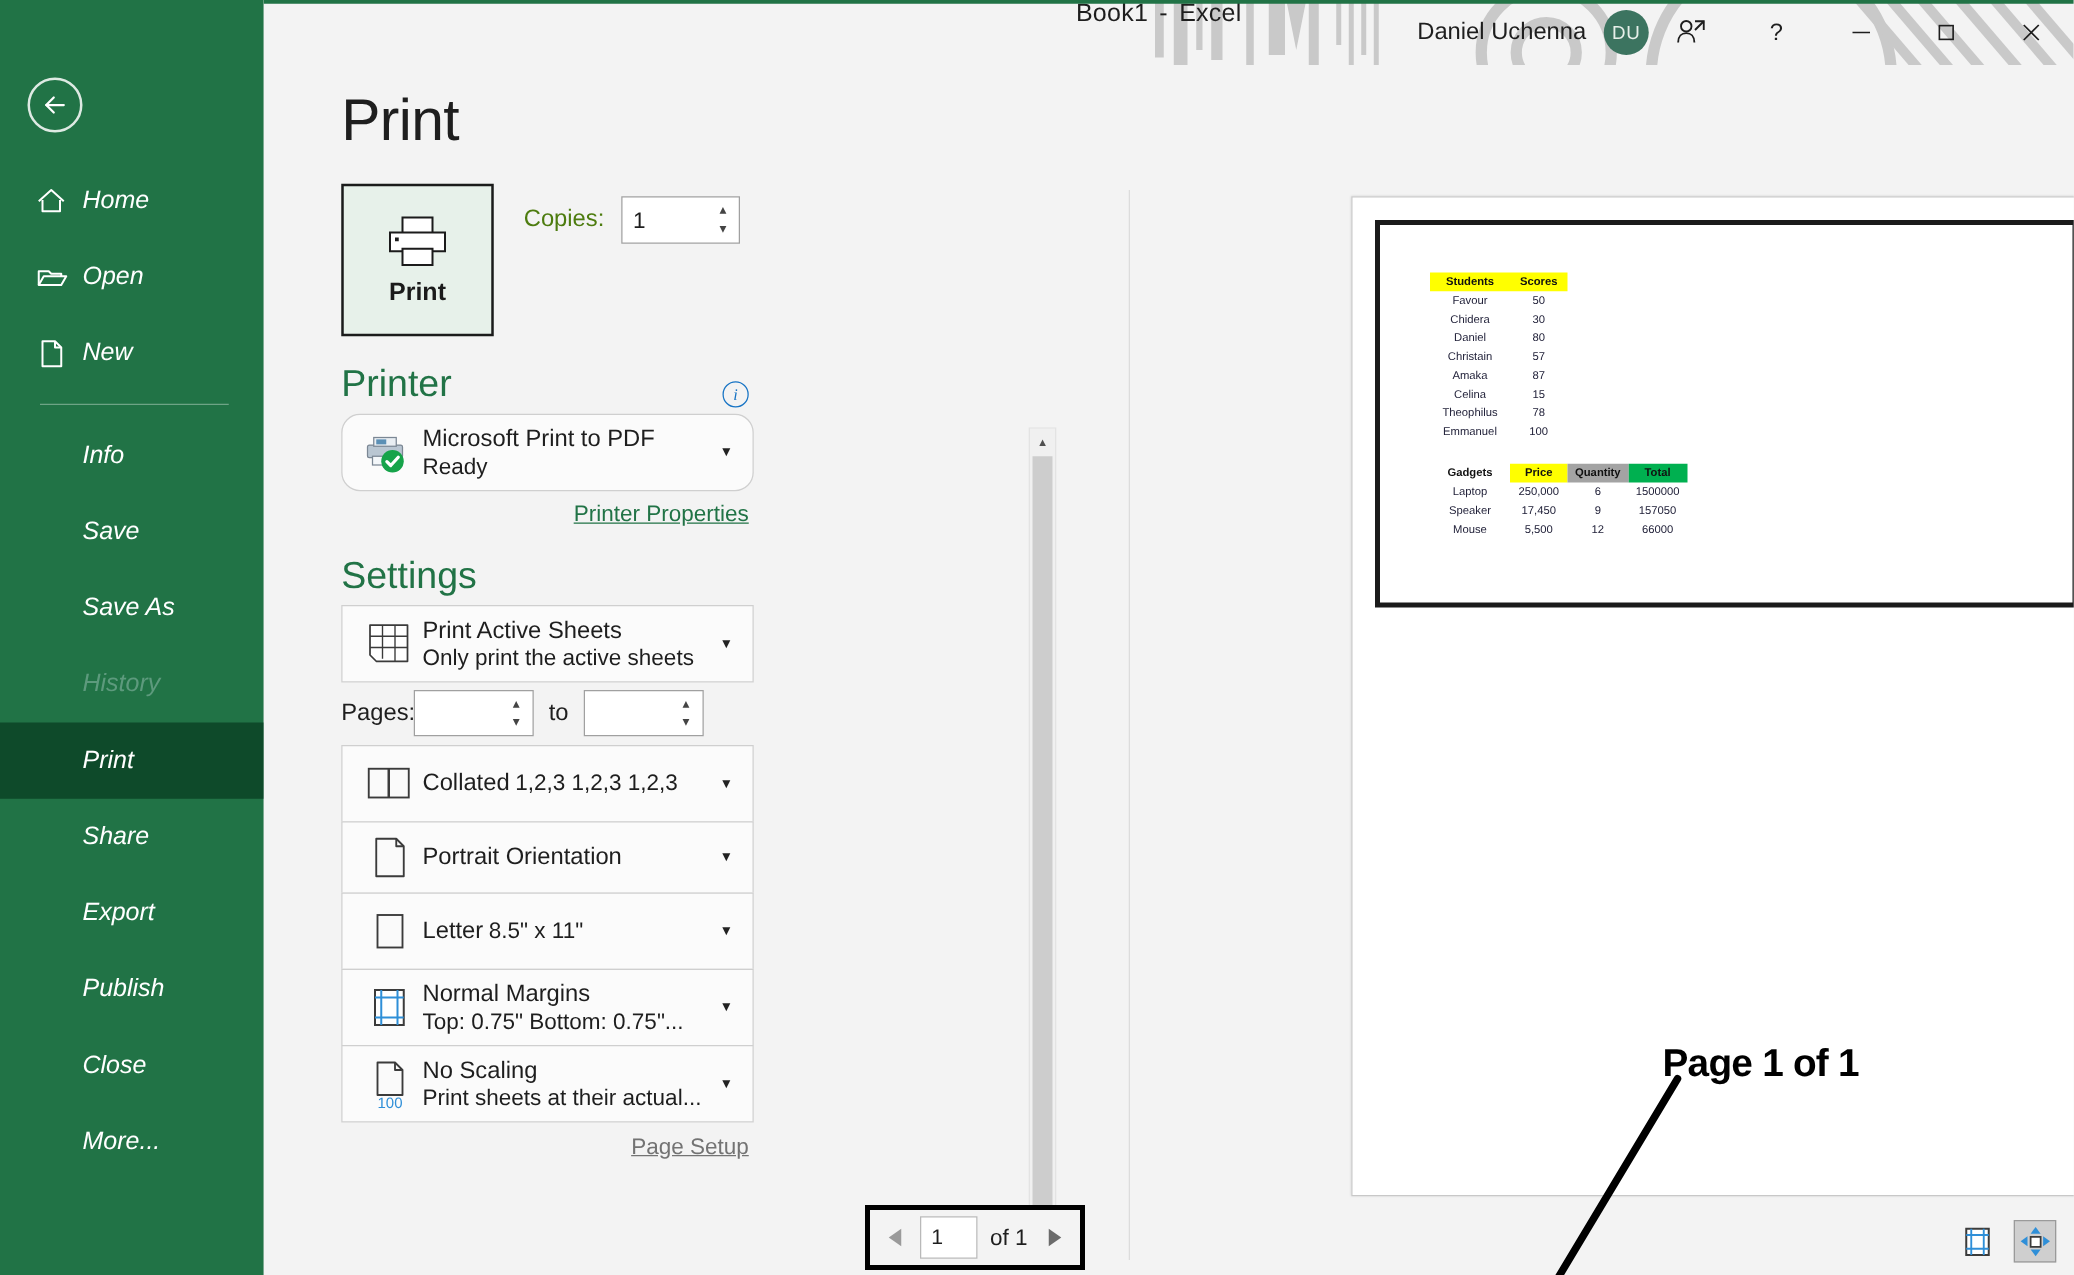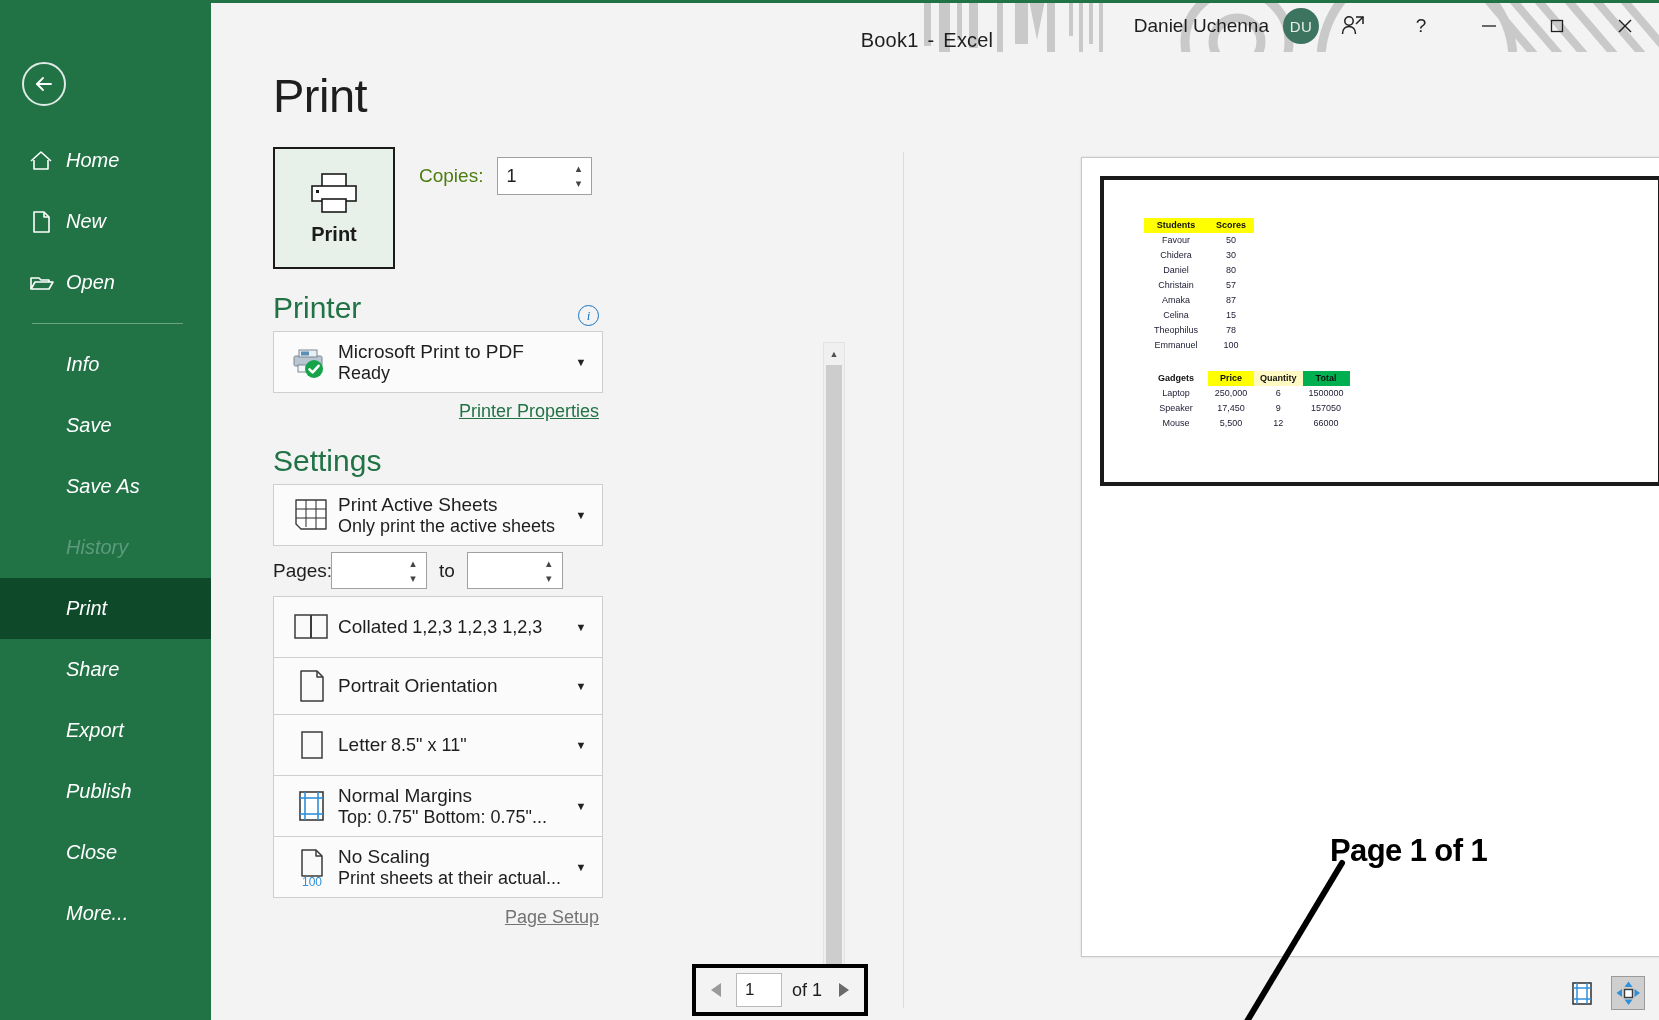--- a/index.html
+++ b/index.html
@@ -17,21 +17,21 @@
     background: #f3f3f3;
     display: flex; align-items: center;
     overflow: hidden;
   }
   .titlebar-deco {
     position: absolute; top: 0; right: 0; width: 740px; height: 52px;
     overflow: hidden; pointer-events: none;
   }
   .title-center {
     position: absolute; left: 0; right: 16px; top: 0; height: 52px;
-    display: flex; align-items: flex-end; justify-content: center;
+    display: flex; align-items: flex-start; justify-content: center;
     font-size: 20px; color: #1e1e1e; letter-spacing: .2px;
   }
   .title-center .sep { margin: 0 9px; }
   .title-right {
     position: absolute; right: 0; top: 0; height: 52px;
     display: flex; align-items: center; gap: 0;
   }
   .user-name { font-size: 19px; color: #1e1e1e; margin-right: 14px; }
   .avatar {
     width: 36px; height: 36px; border-radius: 50%;
@@ -138,21 +138,21 @@
   }
   .combo.tall { min-height: 62px; }
   .combo .cico {
     width: 54px; min-width: 54px; display: flex; align-items: center; justify-content: center;
   }
   .combo .ctext { flex: 1; min-width: 0; }
   .combo .l1 { font-size: 19px; color: #1e1e1e; white-space: nowrap; }
   .combo .l2 { font-size: 18px; color: #1e1e1e; margin-top: 5px; white-space: nowrap; }
   .caret { width: 22px; text-align: center; font-size: 11px; color: #222; }
 
-  .printer-combo { min-height: 62px; }
+  .printer-combo { min-height: 62px; border-radius: 15px; }
   .printer-props {
     text-align: right; padding: 9px 4px 0 0;
   }
   .printer-props a {
     color: #217346; font-size: 18px; text-decoration: underline; cursor: pointer;
   }
 
   .pages-row {
     display: flex; align-items: center; margin: 7px 0 7px 0;
   }
@@ -205,21 +205,21 @@
   .sheet { position: absolute; left: 40px; top: 38px; }
 
   table.xl { border-collapse: collapse; }
   table.xl td, table.xl th {
     font-family: "Liberation Sans", sans-serif;
     font-size: 9px; color: #22223a; padding: 2px 6px;
     text-align: center; font-weight: normal; line-height: 11px;
   }
   table.xl th { font-weight: bold; color: #111; }
   .hl-yellow { background: #ffff00; }
-  .hl-cyan   { background: #fef9c3; }
+  .hl-cyan   { background: #a3a3a3; }
   .hl-green  { background: #00b050; margin-top: 41px; }
   .col-name { min-width: 64px; }
   .col-num  { min-width: 46px; }
 
   
   .annot-text {
     position: absolute; left: 248px; top: 675px;
     font-size: 31px; font-weight: bold; color: #000;
     letter-spacing: -.6px;
   }
@@ -275,35 +275,35 @@
         <span class="ico">
           <svg width="26" height="26" viewBox="0 0 26 26">
             <path d="M3 13 L13 4 L23 13" fill="none" stroke="#fff" stroke-width="1.6" stroke-linejoin="round"></path>
             <path d="M6 12 V21 H20 V12" fill="none" stroke="#fff" stroke-width="1.6" stroke-linejoin="round"></path>
           </svg>
         </span>
         <span class="lbl">Home</span>
       </div>
       <div class="nav-item">
         <span class="ico">
+          <svg width="28" height="26" viewBox="0 0 28 26">
+            <path d="M3 19 V8 H11 L13 10 H21 V12" fill="none" stroke="#fff" stroke-width="1.6" stroke-linejoin="round"></path>
+            <path d="M3 19 L7 12 H25 L21 19 Z" fill="none" stroke="#fff" stroke-width="1.6" stroke-linejoin="round"></path>
+          </svg>
+        </span>
+        <span class="lbl">Open</span>
+      </div>
+      <div class="nav-item">
+        <span class="ico">
           <svg width="26" height="26" viewBox="0 0 26 26">
             <path d="M6 3 H16 L21 8 V23 H6 Z" fill="none" stroke="#fff" stroke-width="1.6" stroke-linejoin="round"></path>
             <path d="M16 3 V8 H21" fill="none" stroke="#fff" stroke-width="1.6" stroke-linejoin="round"></path>
           </svg>
         </span>
         <span class="lbl">New</span>
-      </div>
-      <div class="nav-item">
-        <span class="ico">
-          <svg width="28" height="26" viewBox="0 0 28 26">
-            <path d="M3 19 V8 H11 L13 10 H21 V12" fill="none" stroke="#fff" stroke-width="1.6" stroke-linejoin="round"></path>
-            <path d="M3 19 L7 12 H25 L21 19 Z" fill="none" stroke="#fff" stroke-width="1.6" stroke-linejoin="round"></path>
-          </svg>
-        </span>
-        <span class="lbl">Open</span>
       </div>
 
       <div class="nav-divider"></div>
 
       <div class="nav-item indent">
         <span class="lbl">Info</span>
       </div>
       <div class="nav-item indent">
         <span class="lbl">Save</span>
       </div>

